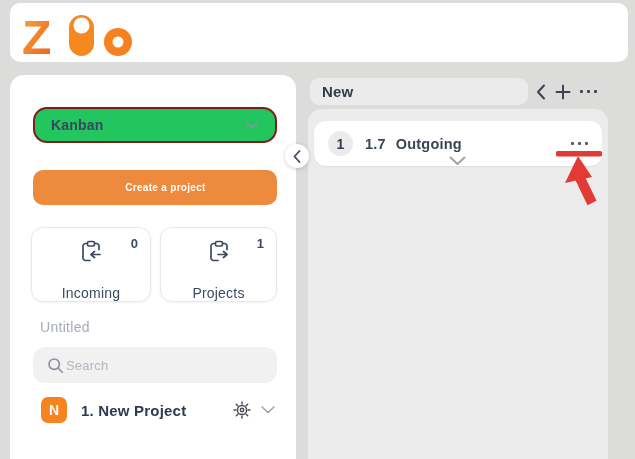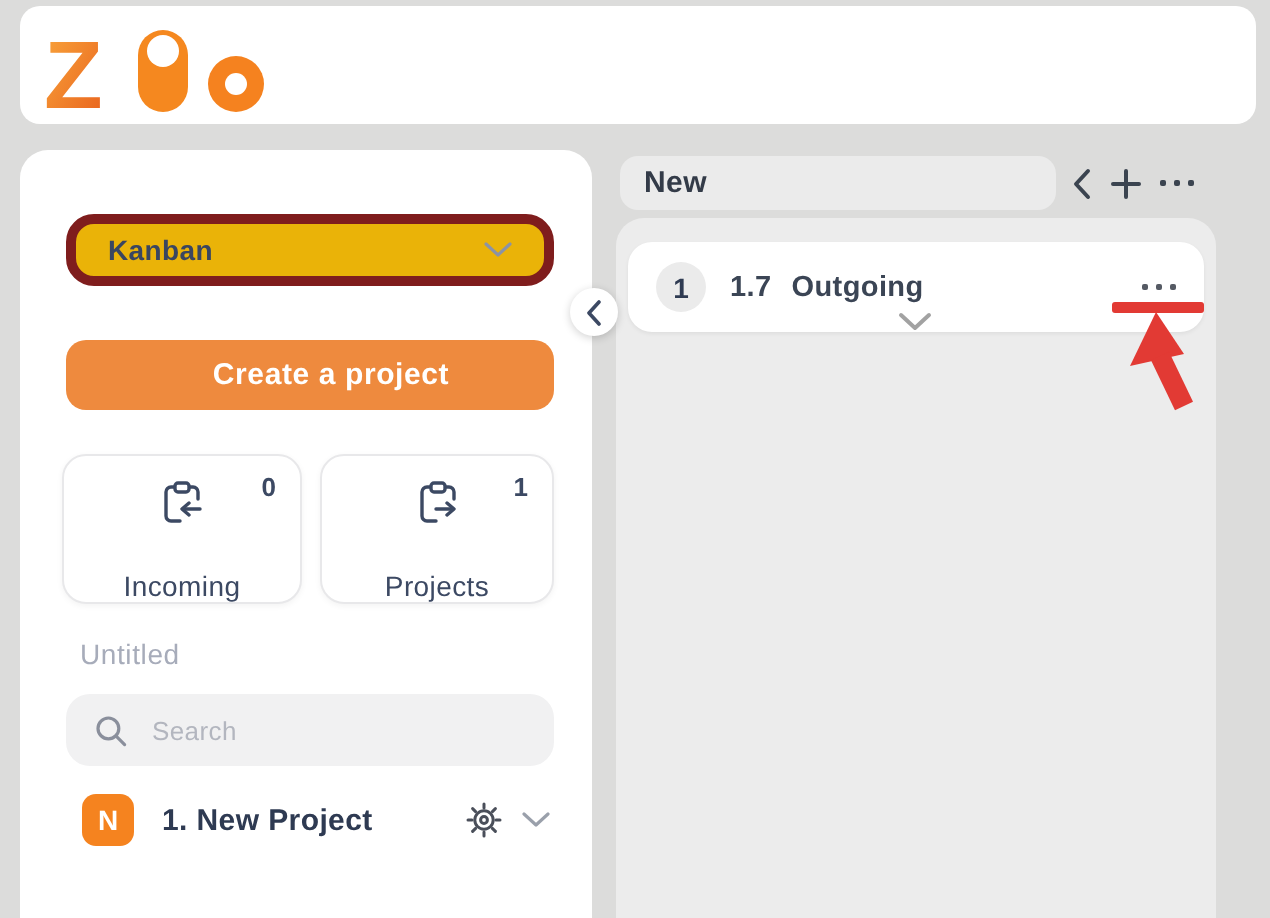--- a/index.html
+++ b/index.html
@@ -8,38 +8,38 @@
         font-family:"Liberation Sans","DejaVu Sans",sans-serif;
         -webkit-font-smoothing:antialiased;}
   .abs{position:absolute;}
 
   
   .topbar{left:10px;top:3px;width:618px;height:59px;background:var(--panel-bg,#fff);border-radius:10px;}
   .logo{left:12px;top:6px;}
 
   
   .sidebar{left:10px;top:75px;width:286px;height:400px;background:var(--panel-bg,#fff);border-radius:14px;}
-  .select{left:23px;top:32px;width:244px;height:36px;border:5px solid #7f1d1d;border-radius:14px;
-          display:flex;align-items:center;padding:0 16px;box-sizing:border-box;background:#eab308;cursor:pointer;}
+  .select{left:23px;top:32px;width:244px;height:36px;border:2px solid #7f1d1d;border-radius:14px;
+          display:flex;align-items:center;padding:0 16px;box-sizing:border-box;background:#22c55e;cursor:pointer;}
   .select-label{font-size:14px;font-weight:600;color:#3a4660;letter-spacing:.2px;}
   .select .chev{margin-left:auto;display:flex;}
   .create-btn{left:23px;top:95px;width:244px;height:35px;background:var(--button-orange,#ee8a3e);
-          border:none;border-radius:10px;color:#fff;font-size:15px;font-weight:700;letter-spacing:.3px;
+          border:none;border-radius:10px;color:#fff;font-size:10px;font-weight:700;letter-spacing:.3px;
           display:flex;align-items:center;justify-content:center;cursor:pointer;
           font-family:inherit;padding-left:27px;}
   .counter-card{top:152px;height:75px;background:#fff;border:1px solid #e8e8ea;border-radius:12px;
           box-shadow:0 1px 3px rgba(0,0,0,.05);box-sizing:border-box;cursor:pointer;}
   .counter-card .count{position:absolute;top:8px;right:12px;font-size:13px;font-weight:700;color:#3c4963;}
   .counter-card .cicon{display:flex;justify-content:center;margin-top:11px;}
   .counter-card .clabel{text-align:center;font-size:14px;color:#3c4963;margin-top:20px;letter-spacing:.2px;}
   .incoming{left:21px;width:120px;}
   .outgoing{left:150px;width:117px;}
   .projects-label{left:30px;top:244px;font-size:14px;color:var(--muted,#a7acba);letter-spacing:.3px;}
   .search{left:23px;top:272px;width:244px;height:36px;background:#f1f1f2;border-radius:12px;
-          display:flex;align-items:center;gap:10px;padding:1px 14px;box-sizing:border-box;}
+          display:flex;align-items:center;padding:1px 14px;box-sizing:border-box;}
   .search input{border:none;background:transparent;outline:none;font-size:13px;color:#4a4f5a;width:160px;
           font-family:inherit;letter-spacing:.2px;}
   .search input::placeholder{color:#b3b6bf;}
   .project-row{left:31px;top:320px;width:236px;height:30px;display:flex;align-items:center;cursor:pointer;}
   .badge-n{width:26px;height:26px;background:var(--orange,#f5831f);border-radius:7px;color:#fff;
           font-size:14px;font-weight:700;display:flex;align-items:center;justify-content:center;flex:0 0 auto;}
   .project-name{margin-left:14px;font-size:15px;font-weight:600;color:#2e3a52;letter-spacing:.2px;}
   .project-row .gear{margin-left:auto;display:flex;cursor:pointer;}
   .project-row .pchev{margin-left:10px;margin-right:2px;display:flex;cursor:pointer;}
 

